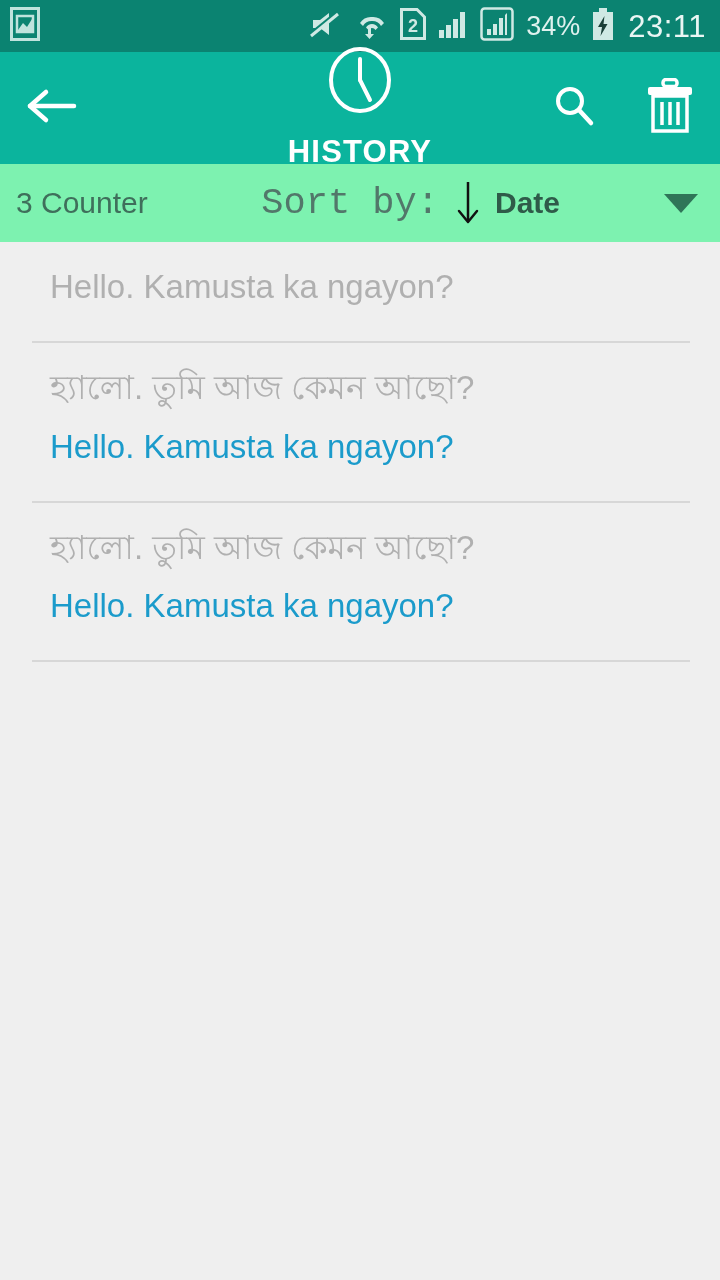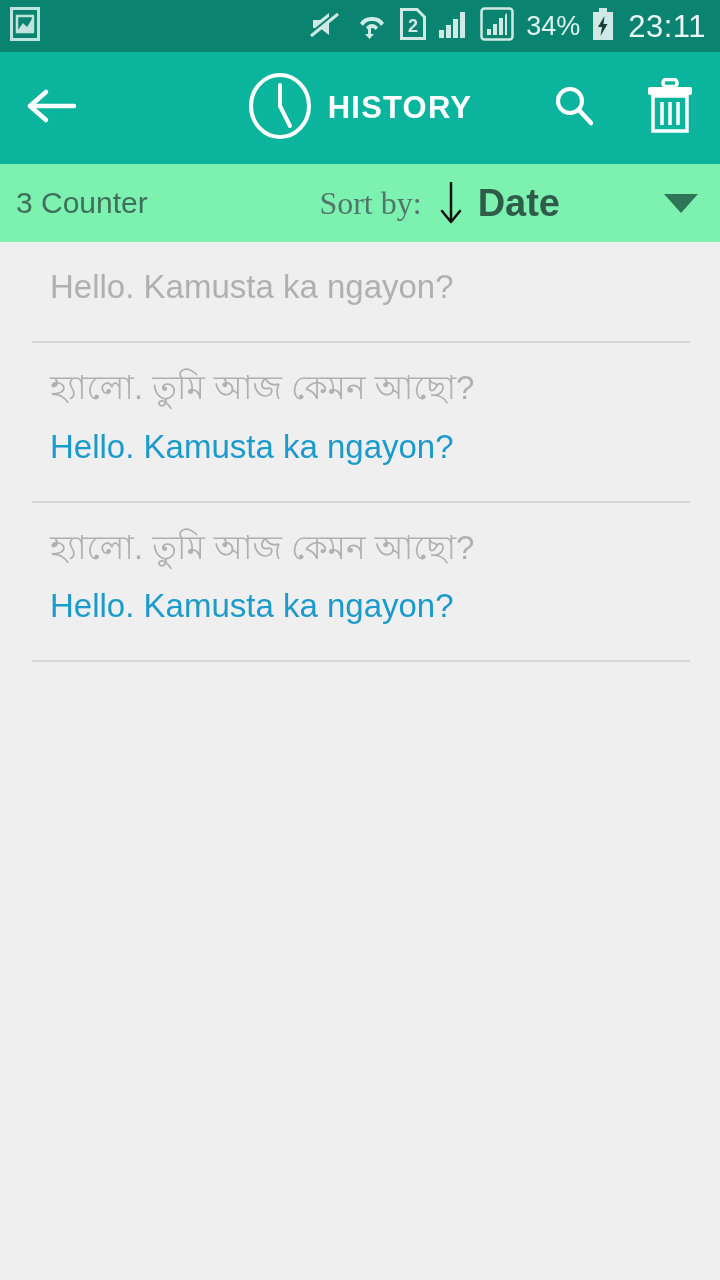--- a/index.html
+++ b/index.html
@@ -73,20 +73,21 @@
     cursor: pointer;
   }
   .title-group {
     position: absolute;
     left: 0; right: 0;
     display: flex;
     align-items: center;
     justify-content: center;
     gap: 16px;
     pointer-events: none;
+    flex-direction: column;
   }
   .app-title {
     color: #ffffff;
     font-size: 31px;
     font-weight: bold;
     letter-spacing: 1.2px;
     font-family: "Liberation Sans", sans-serif;
   }
   .bar-actions {
     margin-left: auto;
@@ -118,31 +119,31 @@
     font-size: 30px;
     font-family: Liberation Sans, sans-serif;
   }
   .sort-group {
     margin-left: auto;
     display: flex;
     align-items: center;
   }
   .sort-by-label {
     color: #52776a;
-    font-size: 32px;
-    font-family: Liberation Serif, serif;
+    font-size: 37px;
+    font-family: Liberation Mono, monospace;
   }
   .sort-dir-arrow {
     margin: 0 14px 0 16px;
     display: flex;
     align-items: center;
   }
   .sort-value {
     color: #2f5b49;
-    font-size: 38px;
+    font-size: 30px;
     font-weight: bold;
     font-family: "Liberation Sans", sans-serif;
   }
   .dropdown-caret {
     margin-left: 104px;
     width: 0;
     height: 0;
     border-left: 17px solid transparent;
     border-right: 17px solid transparent;
     border-top: 19px solid #2f7558;

